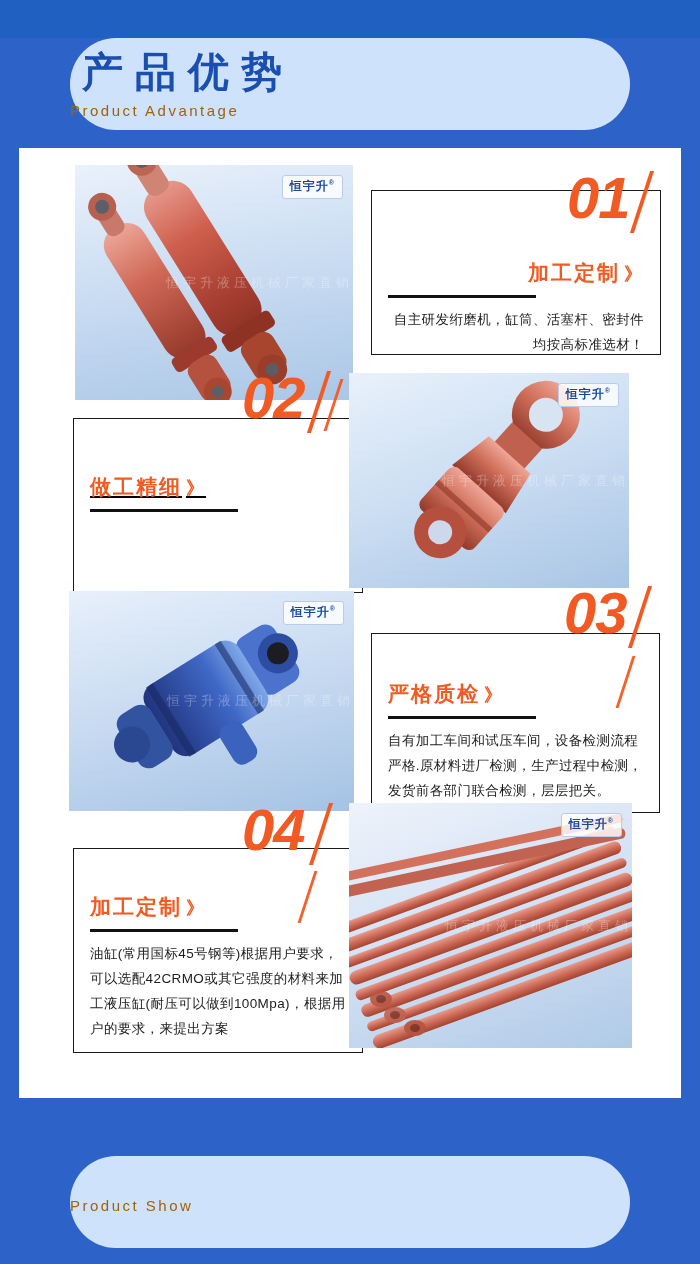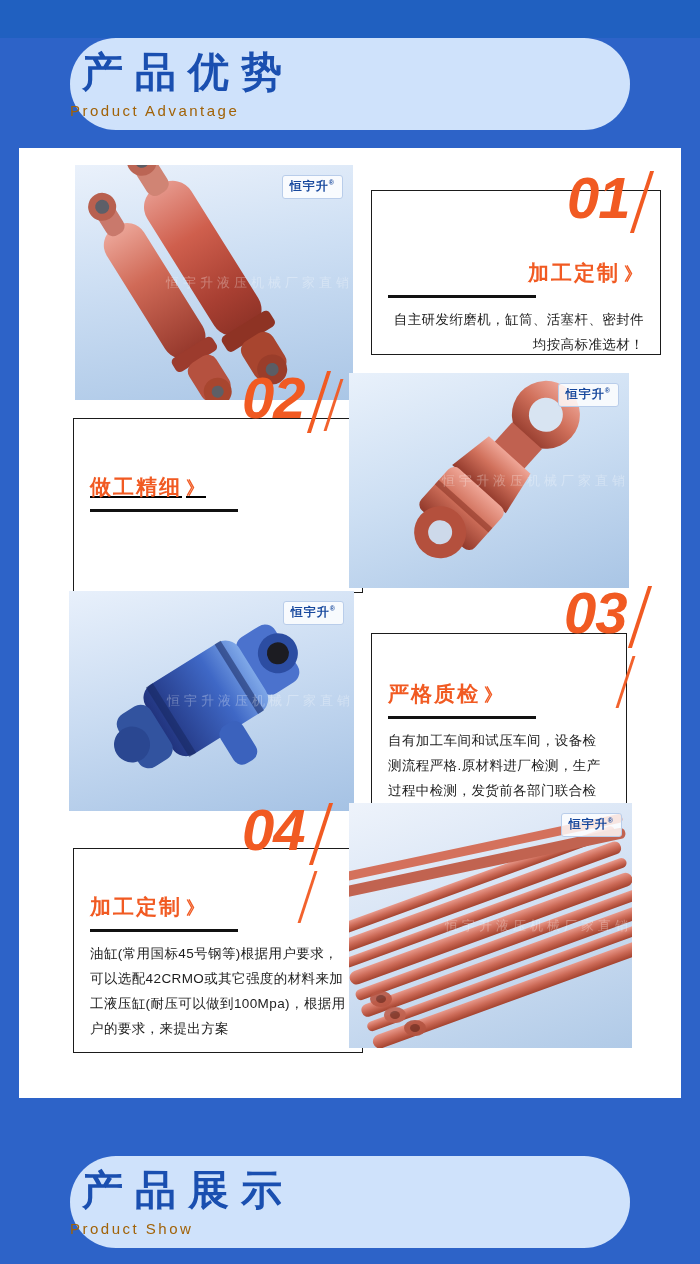--- a/index.html
+++ b/index.html
@@ -151,21 +151,21 @@
   }
   .card p {
     font-size: 13.5px;
     line-height: 1.85;
     color: #1c1c1c;
     letter-spacing: .4px;
   }
 
   #card1 { left: 352px; top: 42px; width: 290px; height: 165px; text-align: right; }
   #card2 { left: 54px; top: 270px; width: 290px; height: 175px; }
-  #card3 { left: 352px; top: 485px; width: 256px; height: 180px; }
+  #card3 { left: 352px; top: 485px; width: 289px; height: 180px; }
   #card4 { left: 54px; top: 700px; width: 290px; height: 205px; }
 
   
   .banner.bottom { margin-top: 58px; }
 </style>
 </head>
 <body>
 
 <div class="page">
 
@@ -340,17 +340,16 @@
           </g>
         </g>
       </svg>
       <div class="ghost">恒宇升液压机械厂家直销</div>
       <div class="wm"><span>恒宇升</span><sup>®</sup></div>
     </div>
 
   </div>
 
   <div class="banner bottom">
-    <div class="banner-cn">产品展示</div>
     <div class="banner-en">Product Show</div>
   </div>
 
 </div>
 
 </body></html>

